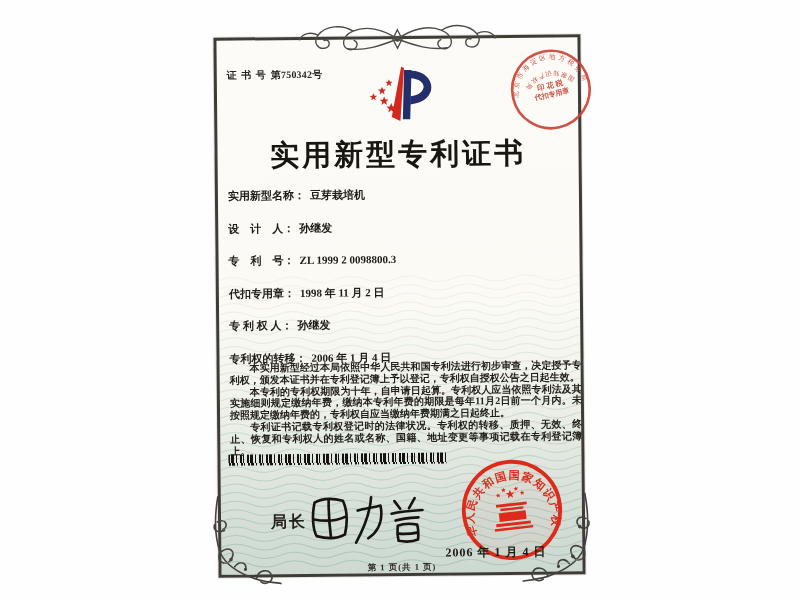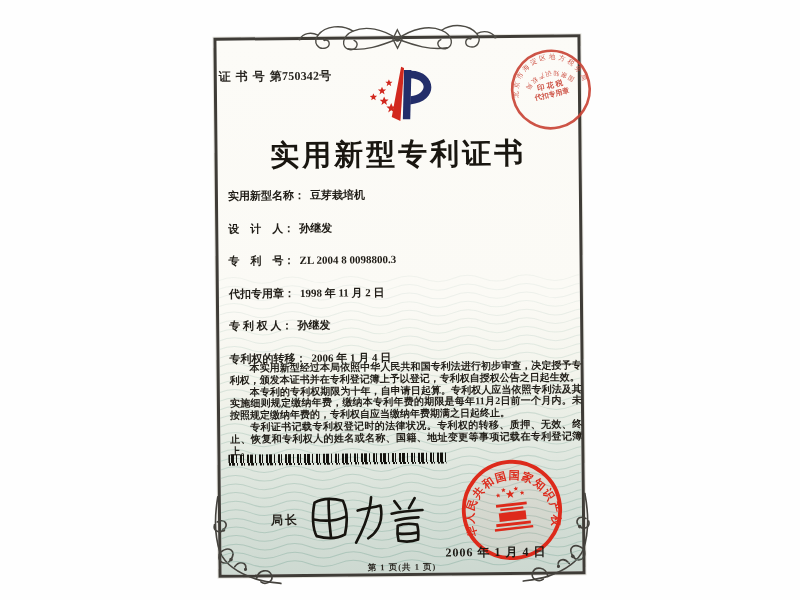--- a/index.html
+++ b/index.html
@@ -12,21 +12,21 @@
     border:3px solid #3f3c37;
     background:linear-gradient(178deg,#fcfbf7 0%,#fbfaf5 50%,#f3f4ec 64%,#e4eae2 76%,#d5dfd7 88%,#ccd8d0 100%);
     transform:rotate(-0.55deg);
     box-shadow:0 0 0 1px #e7e6e0;
   }
 
   .pattern-layer { position:absolute; left:0; right:0; bottom:0; height:300px; overflow:hidden; pointer-events:none; }
   .pattern-layer svg { display:block; width:100%; height:100%; }
 
   
-  .cert-no { position:absolute; left:2px; top:28px; font-size:12px; font-weight:700; color:#2a2722; letter-spacing:1px; }
+  .cert-no { position:absolute; left:10px; top:28px; font-size:10px; font-weight:700; color:#2a2722; letter-spacing:1px; }
   .cert-no .num { letter-spacing:0.2px; margin-left:4px; }
 
   .logo { position:absolute; left:147px; top:26px; width:74px; height:66px; }
 
   .tax-stamp { position:absolute; left:290px; top:8px; width:88px; height:88px; opacity:0.9; }
 
   .title {
     position:absolute; left:0; top:96px; width:100%;
     text-align:center; font-size:29px; font-weight:700; color:#191610; letter-spacing:3px;
   }
@@ -47,21 +47,21 @@
     position:absolute; left:8px; top:414px; width:218px; height:11px;
     background:repeating-linear-gradient(90deg,
       #15130f 0 2px, rgba(0,0,0,0) 2px 3px,
       #15130f 3px 6px, rgba(0,0,0,0) 6px 8px,
       #15130f 8px 9px, rgba(0,0,0,0) 9px 12px,
       #15130f 12px 14px, rgba(0,0,0,0) 14px 15px,
       #15130f 15px 16px, rgba(0,0,0,0) 16px 19px);
   }
 
   
-  .director { position:absolute; left:50px; top:472px; font-size:12px; font-weight:700; color:#24211b; letter-spacing:2px; }
+  .director { position:absolute; left:50px; top:472px; font-size:16px; font-weight:700; color:#24211b; letter-spacing:2px; }
   .signature { position:absolute; left:80px; top:447px; width:155px; height:62px; }
   .sig-name-text { position:absolute; left:90px; top:465px; opacity:0; font-size:10px; }
 
   .main-seal { position:absolute; left:238px; top:419px; width:106px; height:106px; }
 
   .issue-date { position:absolute; left:224px; top:506px; font-size:12px; font-weight:700; color:#1c1914; letter-spacing:1px; }
 
   .page-footer { position:absolute; left:0; top:523px; width:100%; text-align:center; font-size:8.5px; font-weight:700; color:#2c2923; letter-spacing:1px; }
 
   
@@ -205,21 +205,21 @@
 
     <div class="title">实用新型专利证书</div>
 
     <div class="field-row fr0">
       <span class="lbl">实用新型名称：</span><span class="val">豆芽栽培机</span>
     </div>
     <div class="field-row fr1">
       <span class="lbl">设　计　人：</span><span class="val">孙继发</span>
     </div>
     <div class="field-row fr2">
-      <span class="lbl">专　利　号：</span><span class="val">ZL 2004 8 0098800.3</span>
+      <span class="lbl">专　利　号：</span><span class="val">ZL 1999 2 0098800.3</span>
     </div>
     <div class="field-row fr3">
       <span class="lbl">代扣专用章：</span><span class="val">1998 年 11 月 2 日</span>
     </div>
     <div class="field-row fr4">
       <span class="lbl">专 利 权 人：</span><span class="val">孙继发</span>
     </div>
     <div class="field-row fr5">
       <span class="lbl">专利权的转移：</span><span class="val">2006 年 1 月 4 日</span>
     </div>

